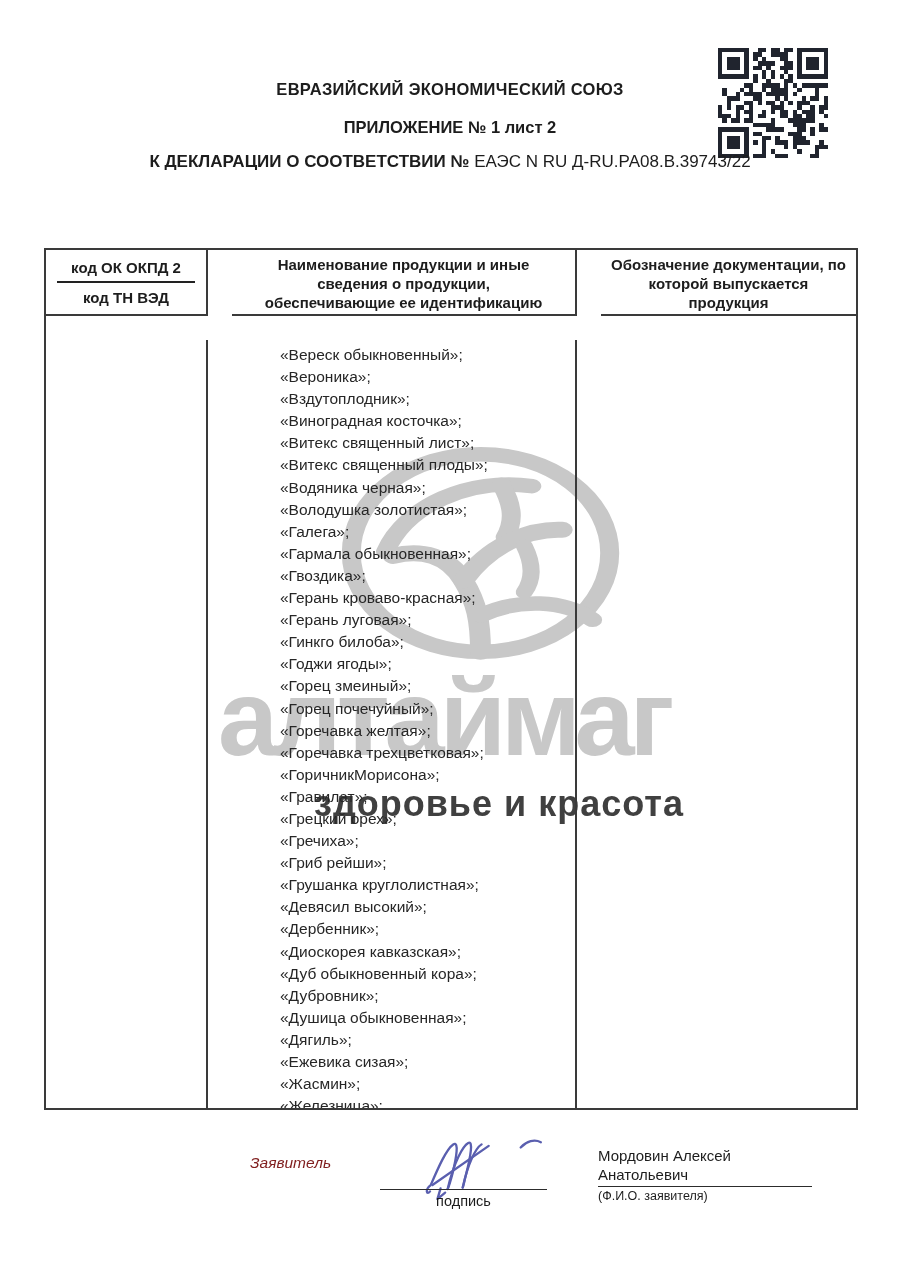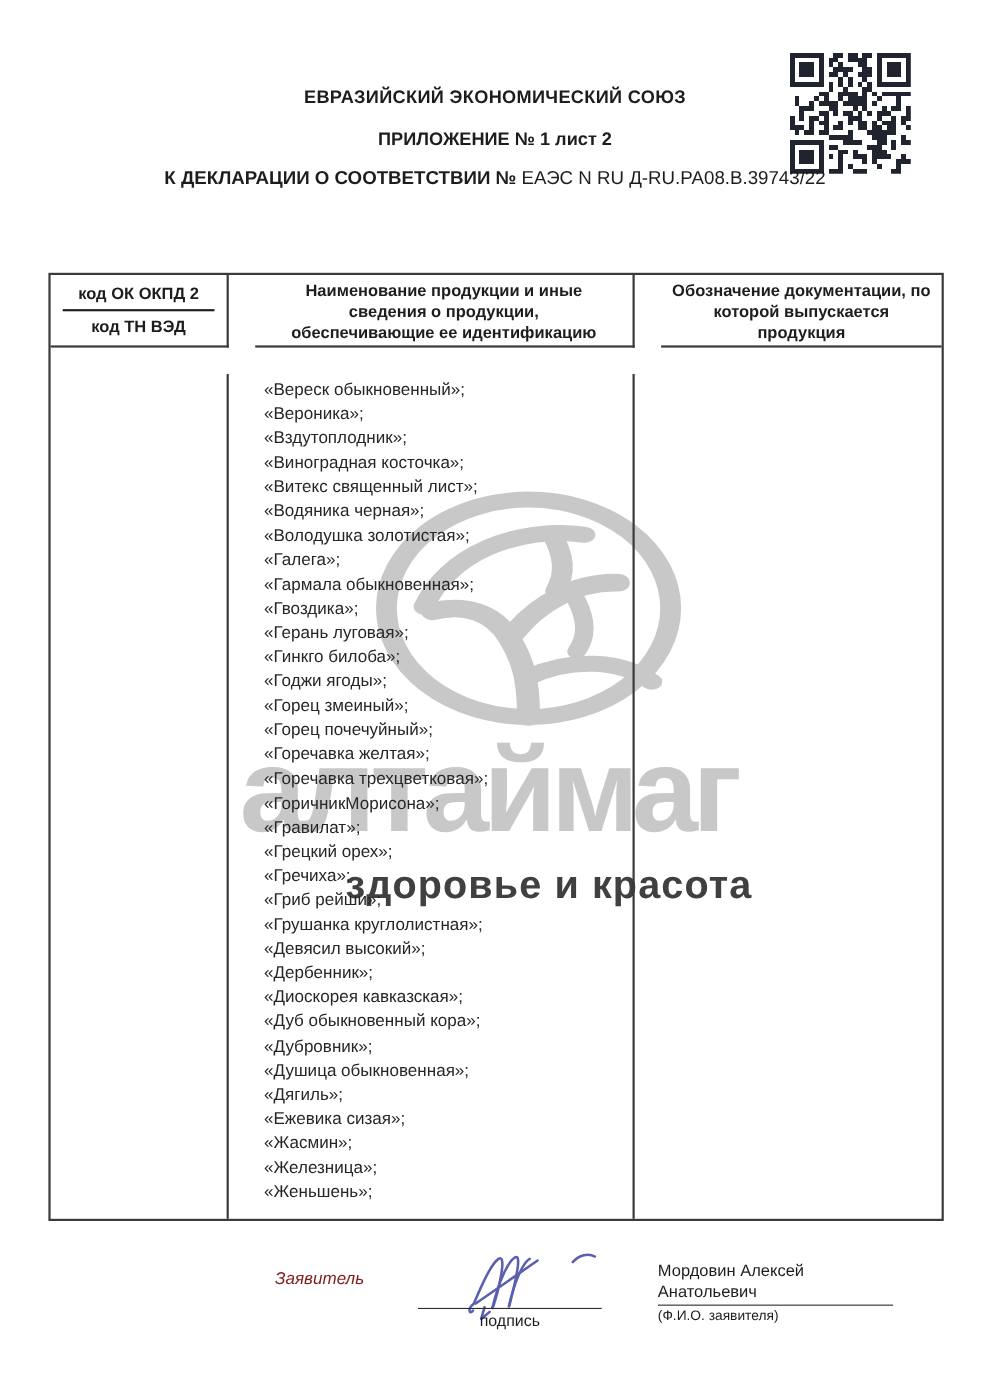--- a/index.html
+++ b/index.html
@@ -49,21 +49,21 @@
     border: 2px solid #3a3a3a;
     display: grid;
     grid-template-columns: 162px 345px 1fr;
     grid-template-rows: 66px 1fr;
     z-index: 2;
     background: transparent;
     gap: 24px;
   }
   .cell { border-right: 2px solid #3a3a3a; border-bottom: 2px solid #3a3a3a; background: transparent; }
   .cell:nth-child(3n) { border-right: none; }
-  .cell.body { border-bottom: none; }
+  .cell.body { border-bottom: none; margin-left: 40px; }
   .th { font-weight: bold; font-size: 15px; line-height: 19px; text-align: center; color: #1d1d1d; padding: 5px 6px; }
   .th-codes { display: flex; flex-direction: column; justify-content: center; align-items: center; }
   .th-codes .frac-rule { width: 138px; border-bottom: 2px solid #222; margin: 4px 0 5px 0; }
   .products-cell { padding: 4px 6px 0 8px; overflow: hidden; }
   .product-line { font-size: 15.5px; line-height: 22.1px; color: #262626; white-space: nowrap; }
 
   
   .footer { position: absolute; inset: 0; z-index: 3; }
   .applicant-label { position: absolute; left: 250px; top: 1154px; font-size: 15.5px; color: #7f1d1d; font-style: italic; }
   .sig-scribble { position: absolute; left: 418px; top: 1136px; width: 150px; height: 62px; transform: rotate(-2deg); }
@@ -431,25 +431,27 @@
       <div>Обозначение документации, по</div>
       <div>которой выпускается продукция</div>
     </div>
     <div class="cell body"></div>
     <div class="cell body products-cell">
         <div class="product-line">«Вереск обыкновенный»;</div>
         <div class="product-line">«Вероника»;</div>
         <div class="product-line">«Вздутоплодник»;</div>
         <div class="product-line">«Виноградная косточка»;</div>
         <div class="product-line">«Витекс священный лист»;</div>
+        <div class="product-line">«Витекс священный плоды»;</div>
         <div class="product-line">«Водяника черная»;</div>
         <div class="product-line">«Володушка золотистая»;</div>
         <div class="product-line">«Галега»;</div>
         <div class="product-line">«Гармала обыкновенная»;</div>
         <div class="product-line">«Гвоздика»;</div>
+        <div class="product-line">«Герань кроваво-красная»;</div>
         <div class="product-line">«Герань луговая»;</div>
         <div class="product-line">«Гинкго билоба»;</div>
         <div class="product-line">«Годжи ягоды»;</div>
         <div class="product-line">«Горец змеиный»;</div>
         <div class="product-line">«Горец почечуйный»;</div>
         <div class="product-line">«Горечавка желтая»;</div>
         <div class="product-line">«Горечавка трехцветковая»;</div>
         <div class="product-line">«ГоричникМорисона»;</div>
         <div class="product-line">«Гравилат»;</div>
         <div class="product-line">«Грецкий орех»;</div>

